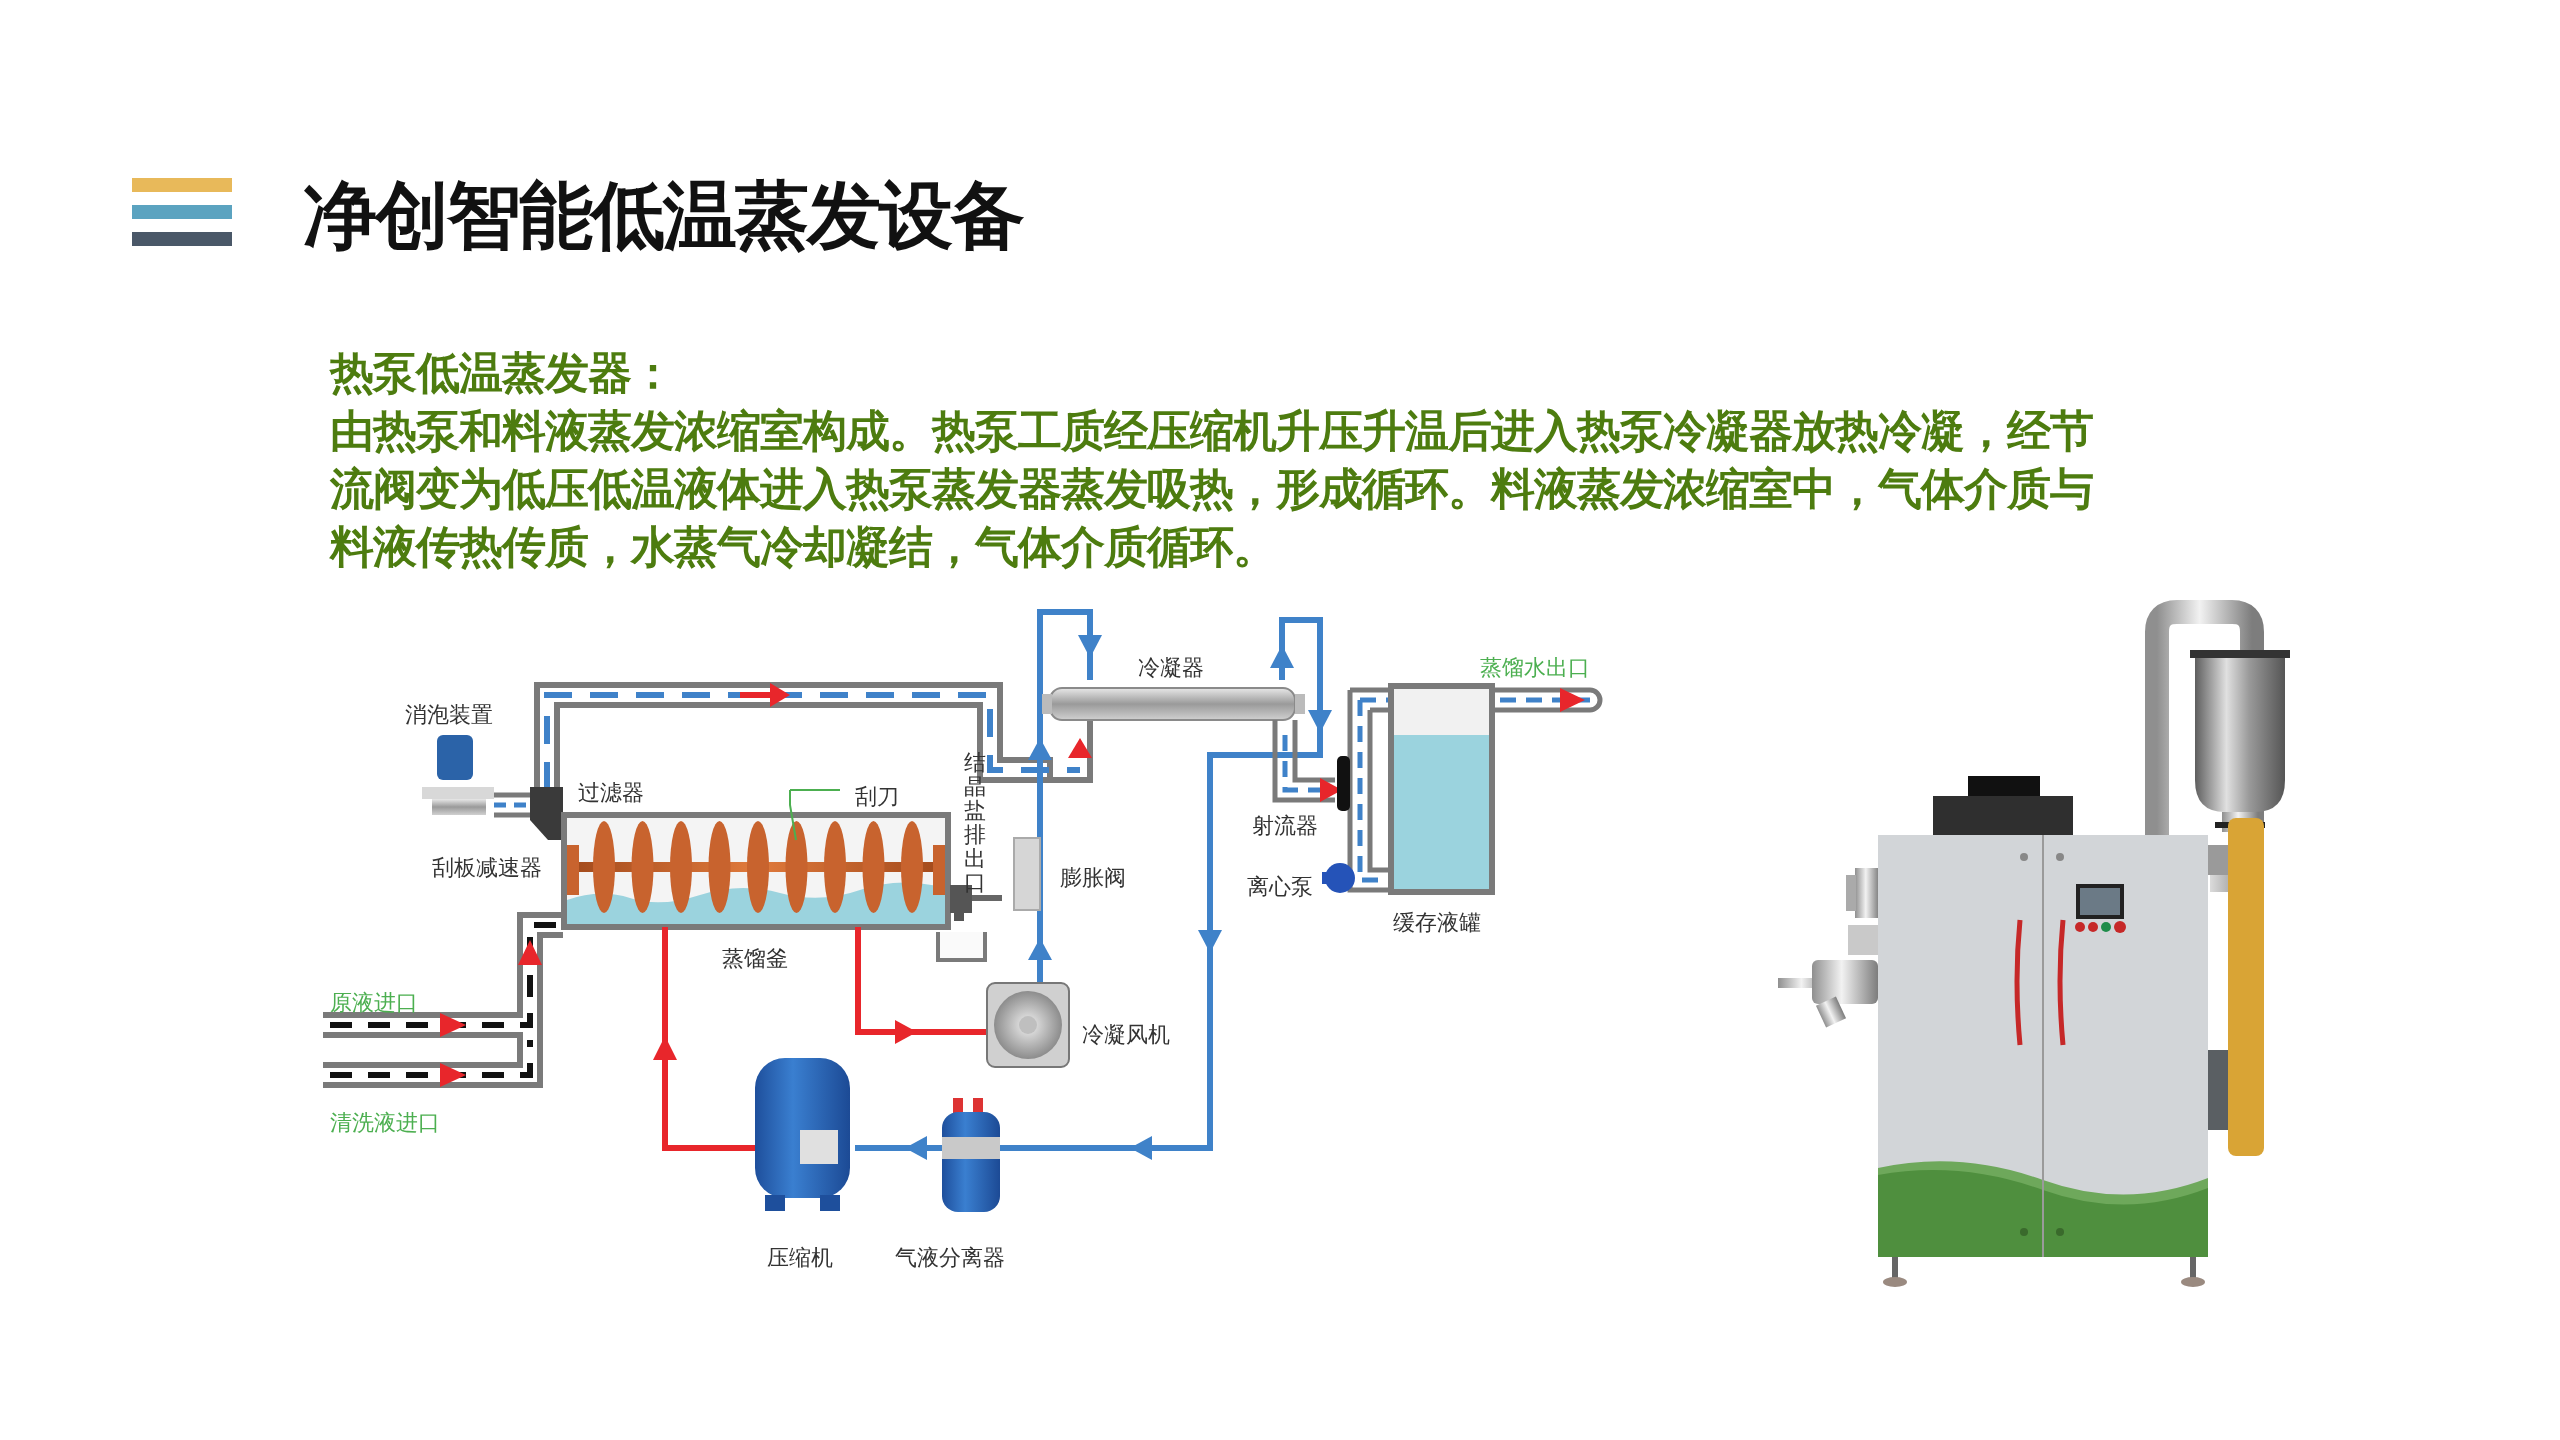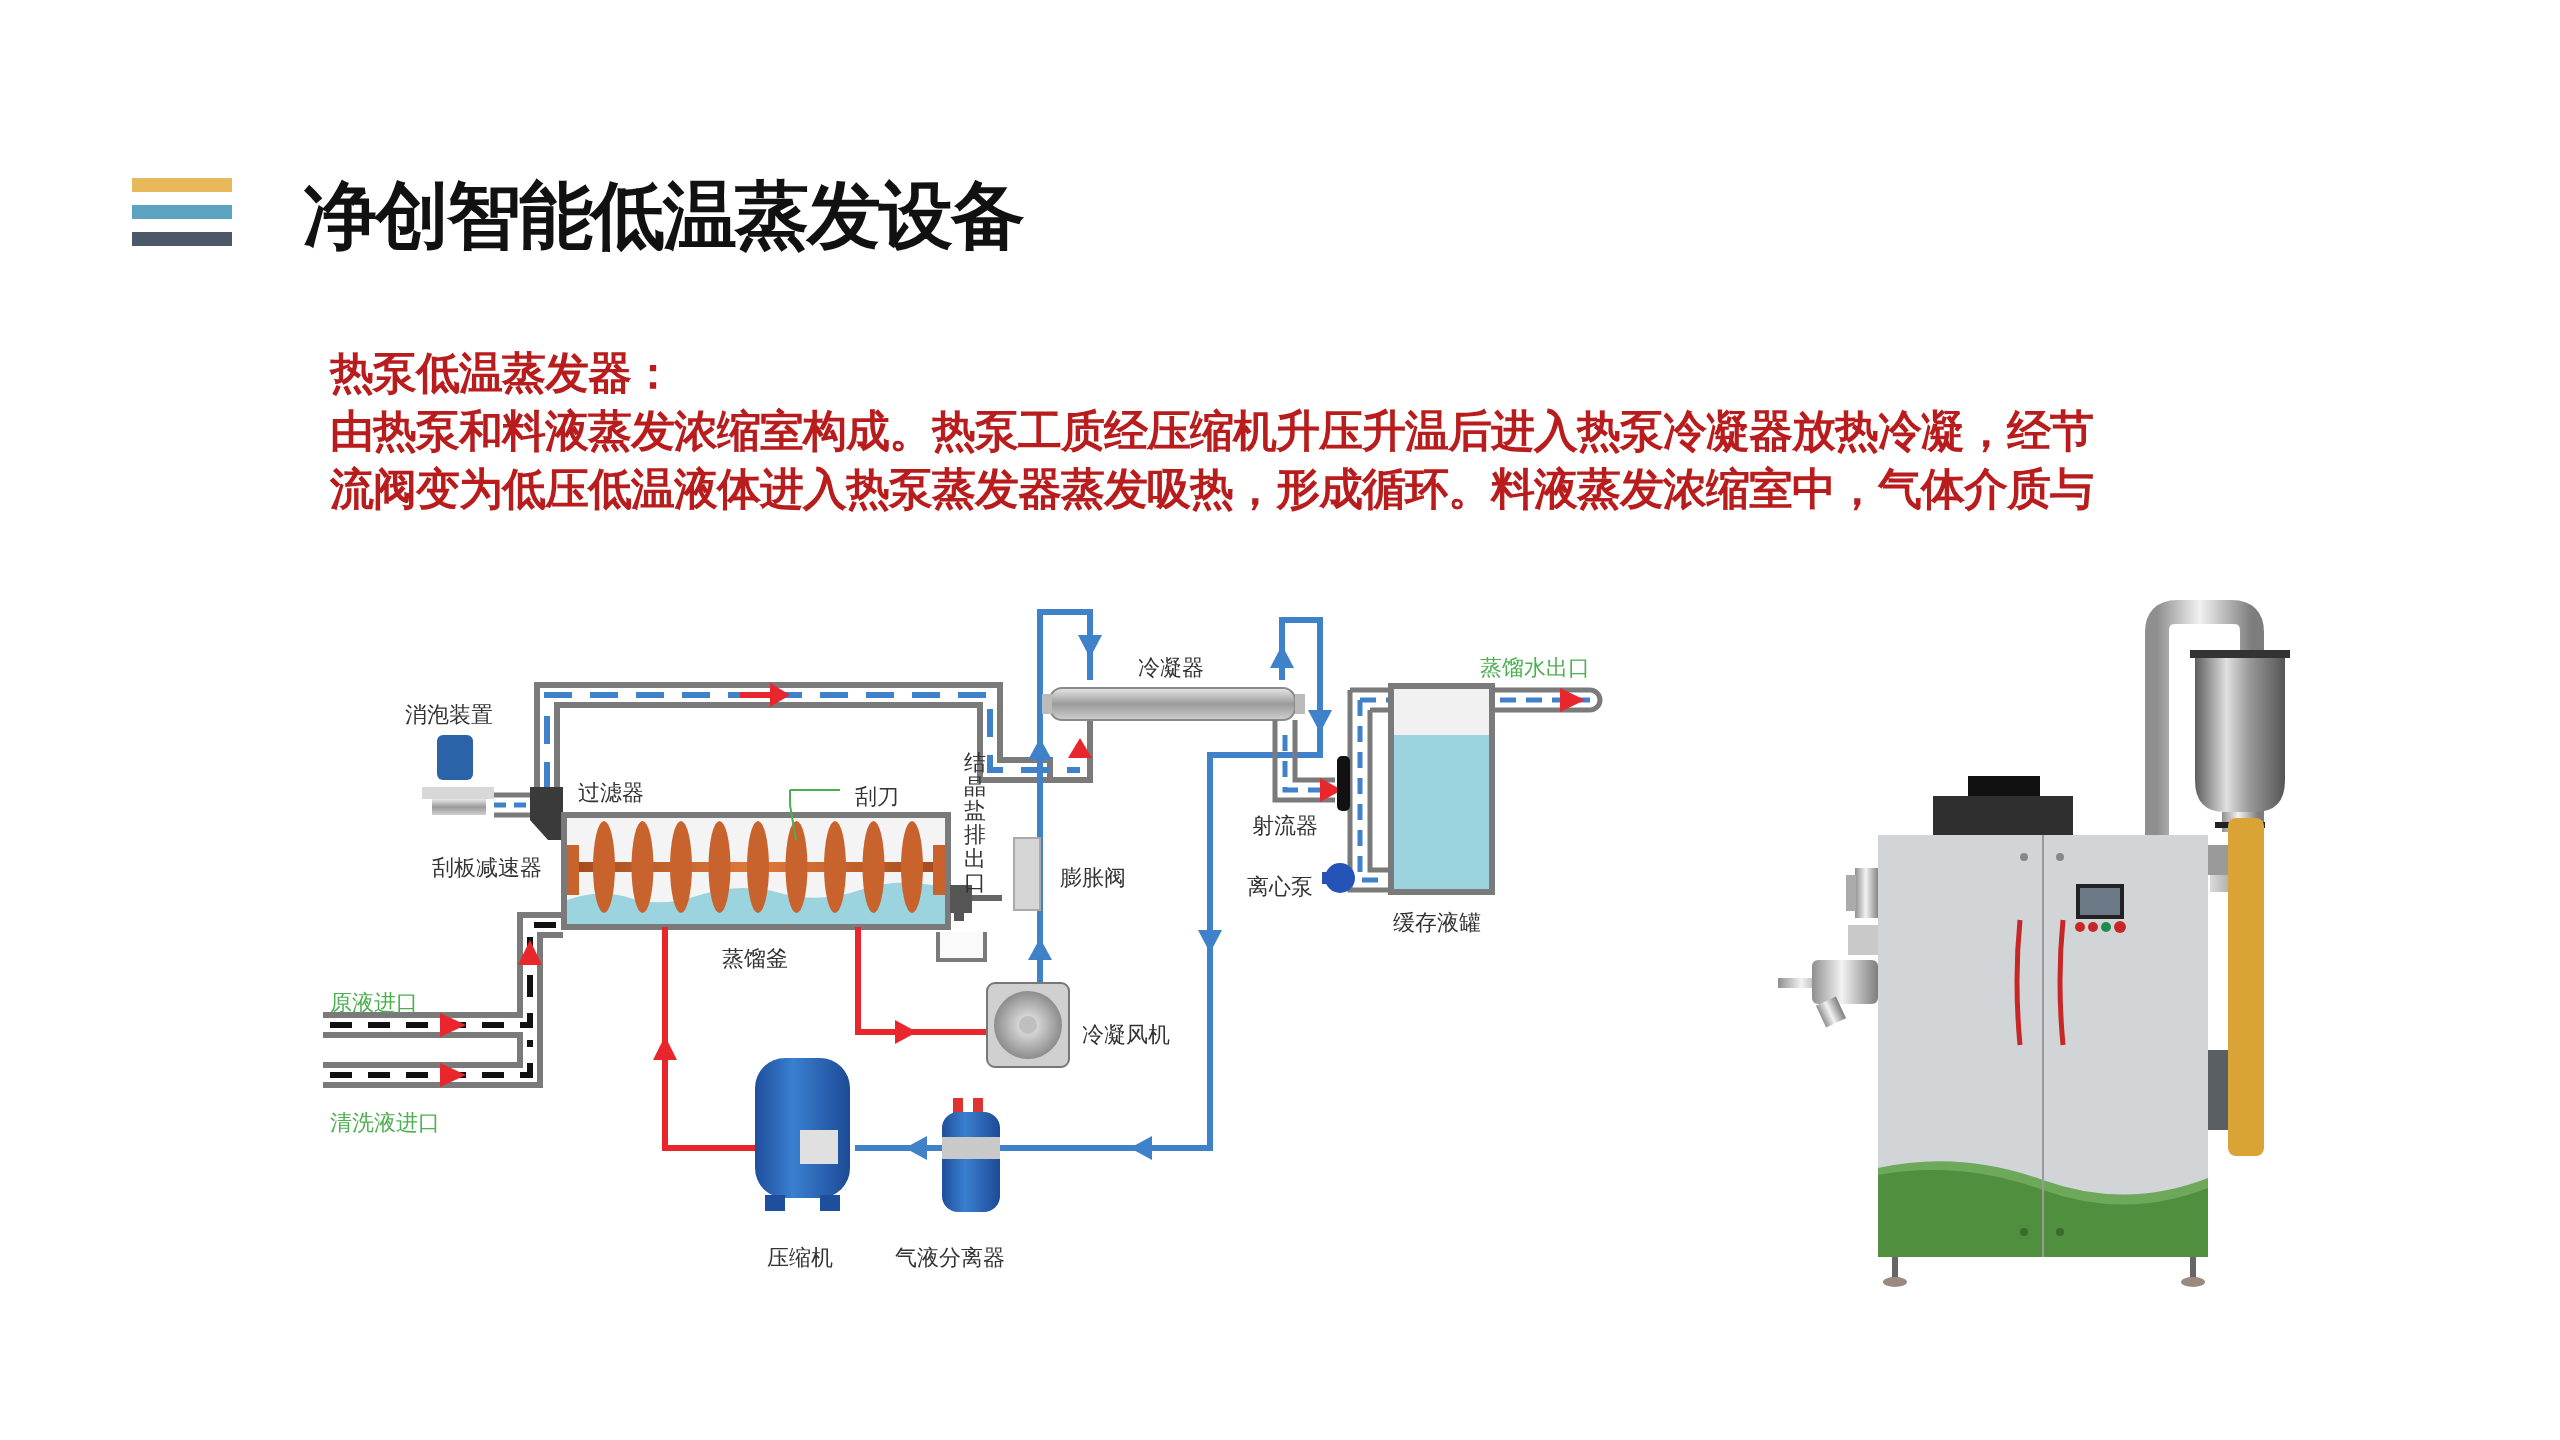--- a/index.html
+++ b/index.html
@@ -2,38 +2,39 @@
 <html><head>
 <meta charset="utf-8">
 <style>
   html, body { margin: 0; padding: 0; background: #ffffff; }
   body { width: 2560px; height: 1440px; position: relative; overflow: hidden;
          font-family: "DejaVu Sans", "Liberation Sans", sans-serif; }
   .bar { position: absolute; left: 132px; width: 100px; height: 14px; }
   .title { position: absolute; left: 303px; top: 170px; font-size: 74px; font-weight: bold; color: #111111;
            letter-spacing: -2px; line-height: 90px; white-space: nowrap; }
   .para { position: absolute; left: 330px; top: 344px; width: 2050px; font-size: 44px; font-weight: bold;
-          color: #b91c1c; line-height: 58px; letter-spacing: -1px; }
+          color: #4d7c0f; line-height: 58px; letter-spacing: -1px; }
   .para div { white-space: nowrap; }
   svg { position: absolute; left: 0; top: 0; }
   .lbl { font-family: "DejaVu Sans", sans-serif; font-size: 22px; fill: #333333; }
   .lbl-green { font-family: "DejaVu Sans", sans-serif; font-size: 22px; fill: #4caf50; }
 </style>
 </head>
 <body>
 
 <div class="bar" style="top:178px;background:#E8B95A;"></div>
 <div class="bar" style="top:205px;background:#5BA3C0;"></div>
 <div class="bar" style="top:232px;background:#4A5868;"></div>
 <div class="title">净创智能低温蒸发设备</div>
 
 <div class="para">
   <div>热泵低温蒸发器：</div>
   <div>由热泵和料液蒸发浓缩室构成。热泵工质经压缩机升压升温后进入热泵冷凝器放热冷凝，经节</div>
   <div>流阀变为低压低温液体进入热泵蒸发器蒸发吸热，形成循环。料液蒸发浓缩室中，气体介质与</div>
+  <div>料液传热传质，水蒸气冷却凝结，气体介质循环。</div>
 </div>
 
 <svg width="2560" height="1440">
   <defs>
     <marker id="arrBlue" viewBox="0 0 10 10" refX="5" refY="5" markerWidth="5" markerHeight="5" orient="auto">
       <path d="M0,0 L10,5 L0,10 z" fill="#3F82C9"></path>
     </marker>
     <linearGradient id="augerGrad" x1="0" x2="1">
       <stop offset="0" stop-color="#a24a1c"></stop>
         <stop offset="0.5" stop-color="#e07a3c"></stop>

